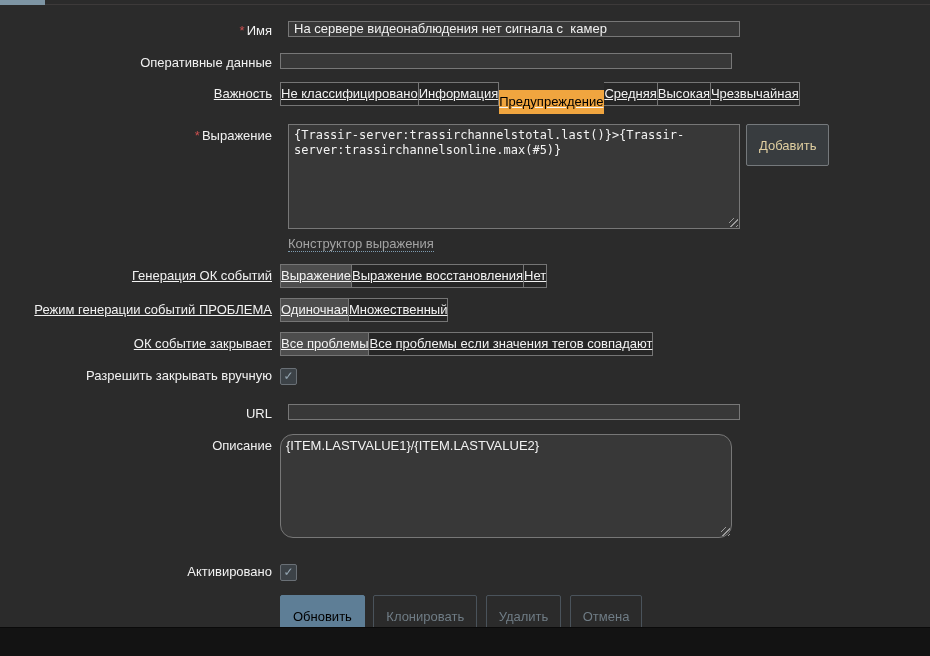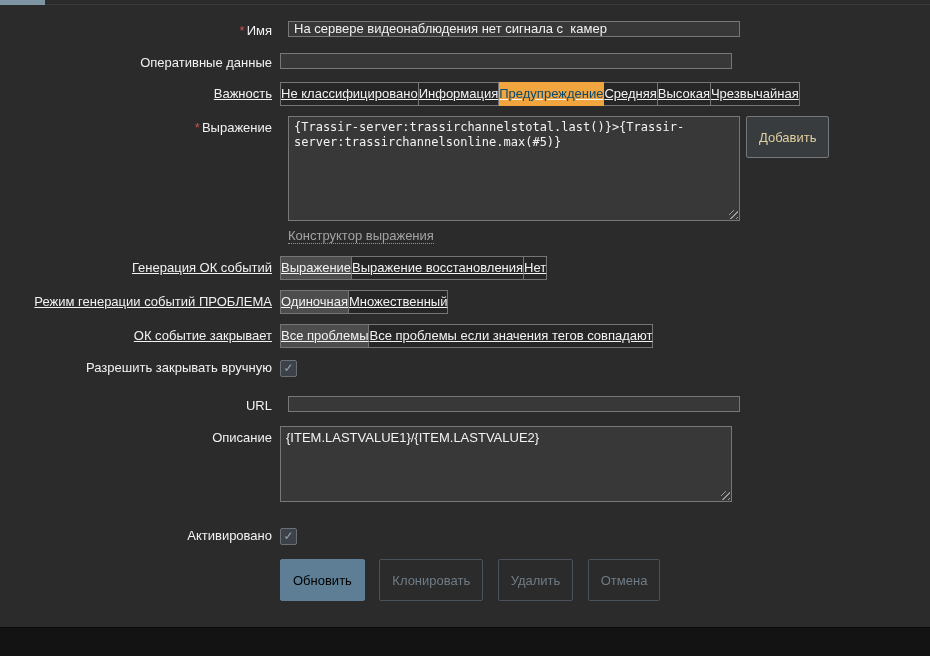--- a/index.html
+++ b/index.html
@@ -52,21 +52,21 @@
     background: #383838;
     border: 1px solid #777;
     color: #f2f2f2;
     padding: 3px 5px;
     resize: none;
     display: block;
     outline: none;
     overflow: hidden;
   }
   .mono { font-family: "DejaVu Sans Mono", monospace; font-size: 12px; line-height: 15px; }
-  .sans-ta { font-family: "Liberation Sans", sans-serif; font-size: 13px; height: 76px; }
+  .sans-ta { font-family: "Liberation Sans", sans-serif; font-size: 13px; height: 104px; border-radius: 13px; }
 
   .ta-wrap { position: relative; display: inline-block; }
   .resize-handle {
     position: absolute; right: 2px; bottom: 2px;
     width: 9px; height: 9px;
     background: repeating-linear-gradient(135deg, transparent 0 3px, #9a9a9a 3px 4px);
     pointer-events: none;
   }
 
   .seg-group { display: flex; }
@@ -76,21 +76,21 @@
     font-size: 13px;
     color: #f2f2f2;
     background: #262626;
     border: 1px solid #757575;
     border-left: none;
     cursor: pointer;
     white-space: nowrap;
   }
   .seg:first-child { border-left: 1px solid #757575; }
   .seg.selected { background: #4d4d4d; }
-  .seg.selected-warning { background: #f0a53f; color: #0c4a6e; border-color: #f0a53f; }
+  .seg.selected-warning { background: #f0a53f; color: #000000; border-color: #f0a53f; margin-top: 8px; }
 
   .link {
     color: #a3a3a3;
     font-size: 13px;
     text-decoration: none;
     border-bottom: 1px dotted #7e9cb0;
     display: inline-block;
     margin-top: 7px;
     cursor: pointer;
   }
@@ -109,21 +109,21 @@
   .btn {
     height: 42px;
     font-size: 13px;
     font-family: "Liberation Sans", sans-serif;
     border-radius: 2px;
     padding: 0 12px;
     cursor: pointer;
   }
   .add-btn { background: #383c3f; border: 1px solid #75797c; color: #e0cfa0; margin-left: 6px; }
   .primary-btn { background: #5e7e96; border: 1px solid #5e7e96; color: #000000; }
-  .ghost-btn { background: transparent; border: 1px solid #4a535b; color: #6f7c85; margin-left: 10px; }
+  .ghost-btn { background: transparent; border: 1px solid #4a535b; color: #6f7c85; margin-left: 4px; }
 
   .expr-line { display: flex; align-items: flex-start; }
 
   .footer-strip {
     position: absolute; left: 0; bottom: 0;
     width: 100%; height: 29px;
     background: #131313;
     border-top: 1px solid #0a0a0a;
   }
 </style>

